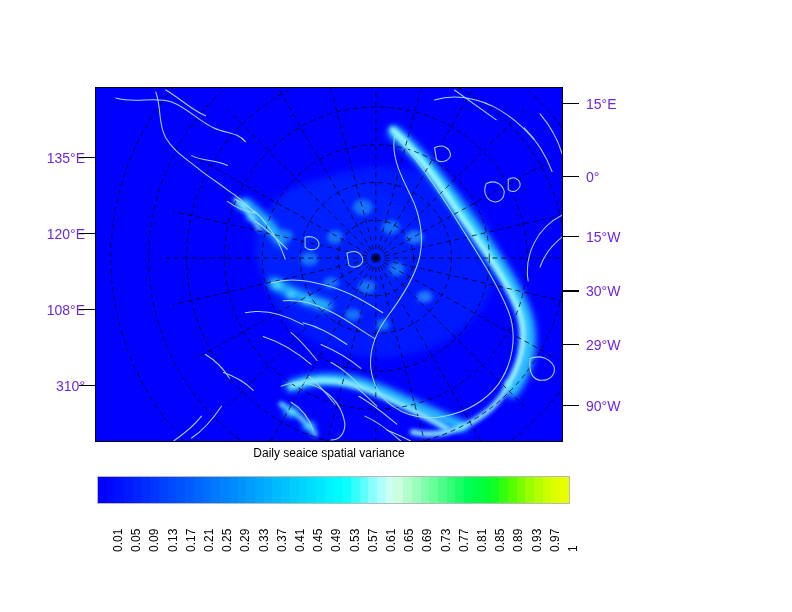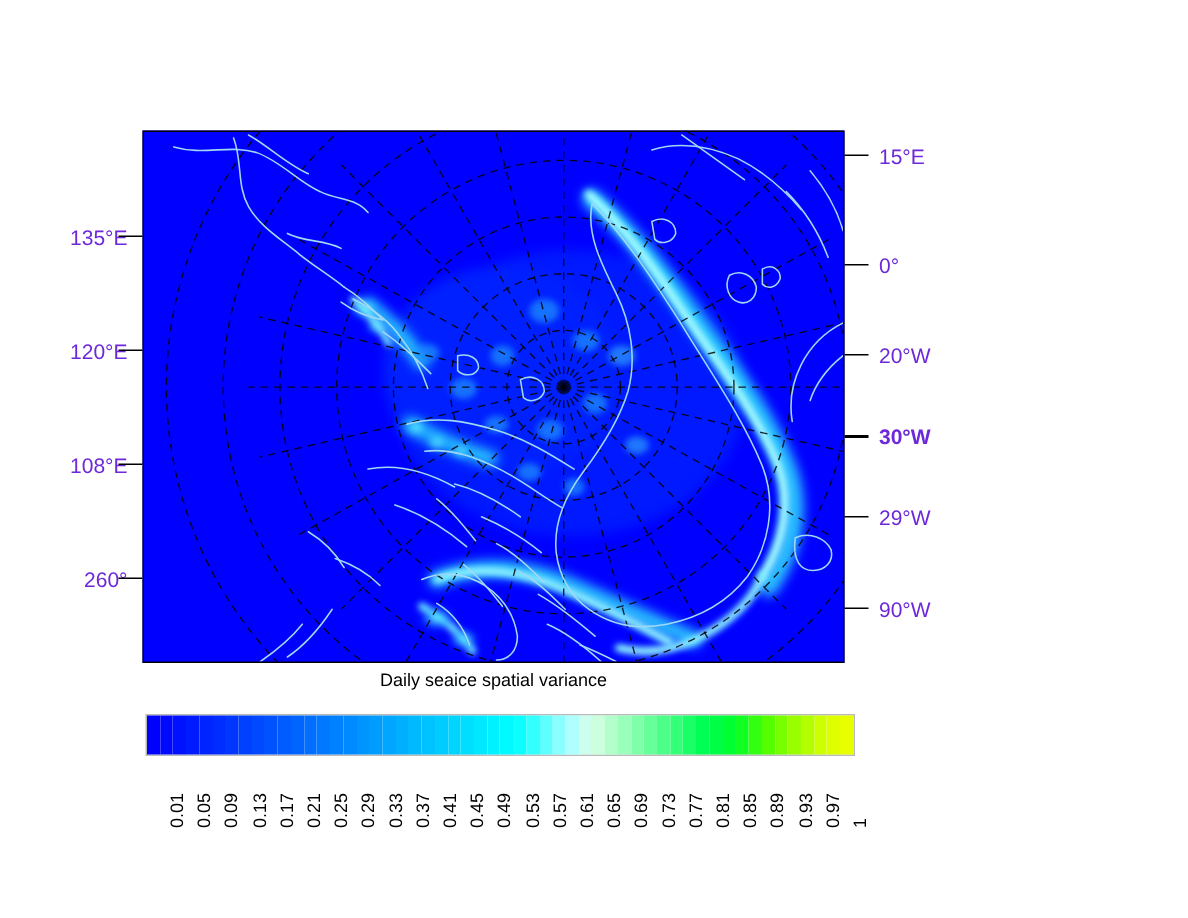--- a/index.html
+++ b/index.html
@@ -113,31 +113,31 @@
 
 <div id="figure">
 
 
   <div class="axis-label left" style="right:707px; top:150px;">135°E</div>
   <div class="tick" style="left:79px; top:157px; width:16px;"></div>
   <div class="axis-label left" style="right:707px; top:226px;">120°E</div>
   <div class="tick" style="left:79px; top:233px; width:16px;"></div>
   <div class="axis-label left" style="right:707px; top:302px;">108°E</div>
   <div class="tick" style="left:79px; top:309px; width:16px;"></div>
-  <div class="axis-label left" style="right:707px; top:378px;">260°</div>
+  <div class="axis-label left" style="right:707px; top:378px;">310°</div>
   <div class="tick" style="left:79px; top:385px; width:16px;"></div>
 
   <div class="tick" style="left:563px; top:103px; width:16px;"></div>
   <div class="axis-label" style="left:586px; top:96px;">15°E</div>
   <div class="tick" style="left:563px; top:176px; width:16px;"></div>
   <div class="axis-label" style="left:586px; top:169px;">0°</div>
   <div class="tick" style="left:563px; top:236px; width:16px;"></div>
-  <div class="axis-label" style="left:586px; top:229px;">20°W</div>
+  <div class="axis-label" style="left:586px; top:229px;">15°W</div>
   <div class="tick" style="left:563px; top:290px; width:16px; height:2px;"></div>
-  <div class="axis-label" style="left:586px; top:283px;font-weight:bold;">30°W</div>
+  <div class="axis-label" style="left:586px; top:283px;">30°W</div>
   <div class="tick" style="left:563px; top:344px; width:16px;"></div>
   <div class="axis-label" style="left:586px; top:337px;">29°W</div>
   <div class="tick" style="left:563px; top:405px; width:16px;"></div>
   <div class="axis-label" style="left:586px; top:398px;">90°W</div>
 
   <div id="map-frame">
     <svg id="map-svg" viewBox="0 0 468 355" preserveAspectRatio="none">
       <defs>
         <radialGradient id="glowA" cx="50%" cy="50%" r="50%">
           <stop offset="0%" stop-color="#7ffcff" stop-opacity="0.95"></stop>

